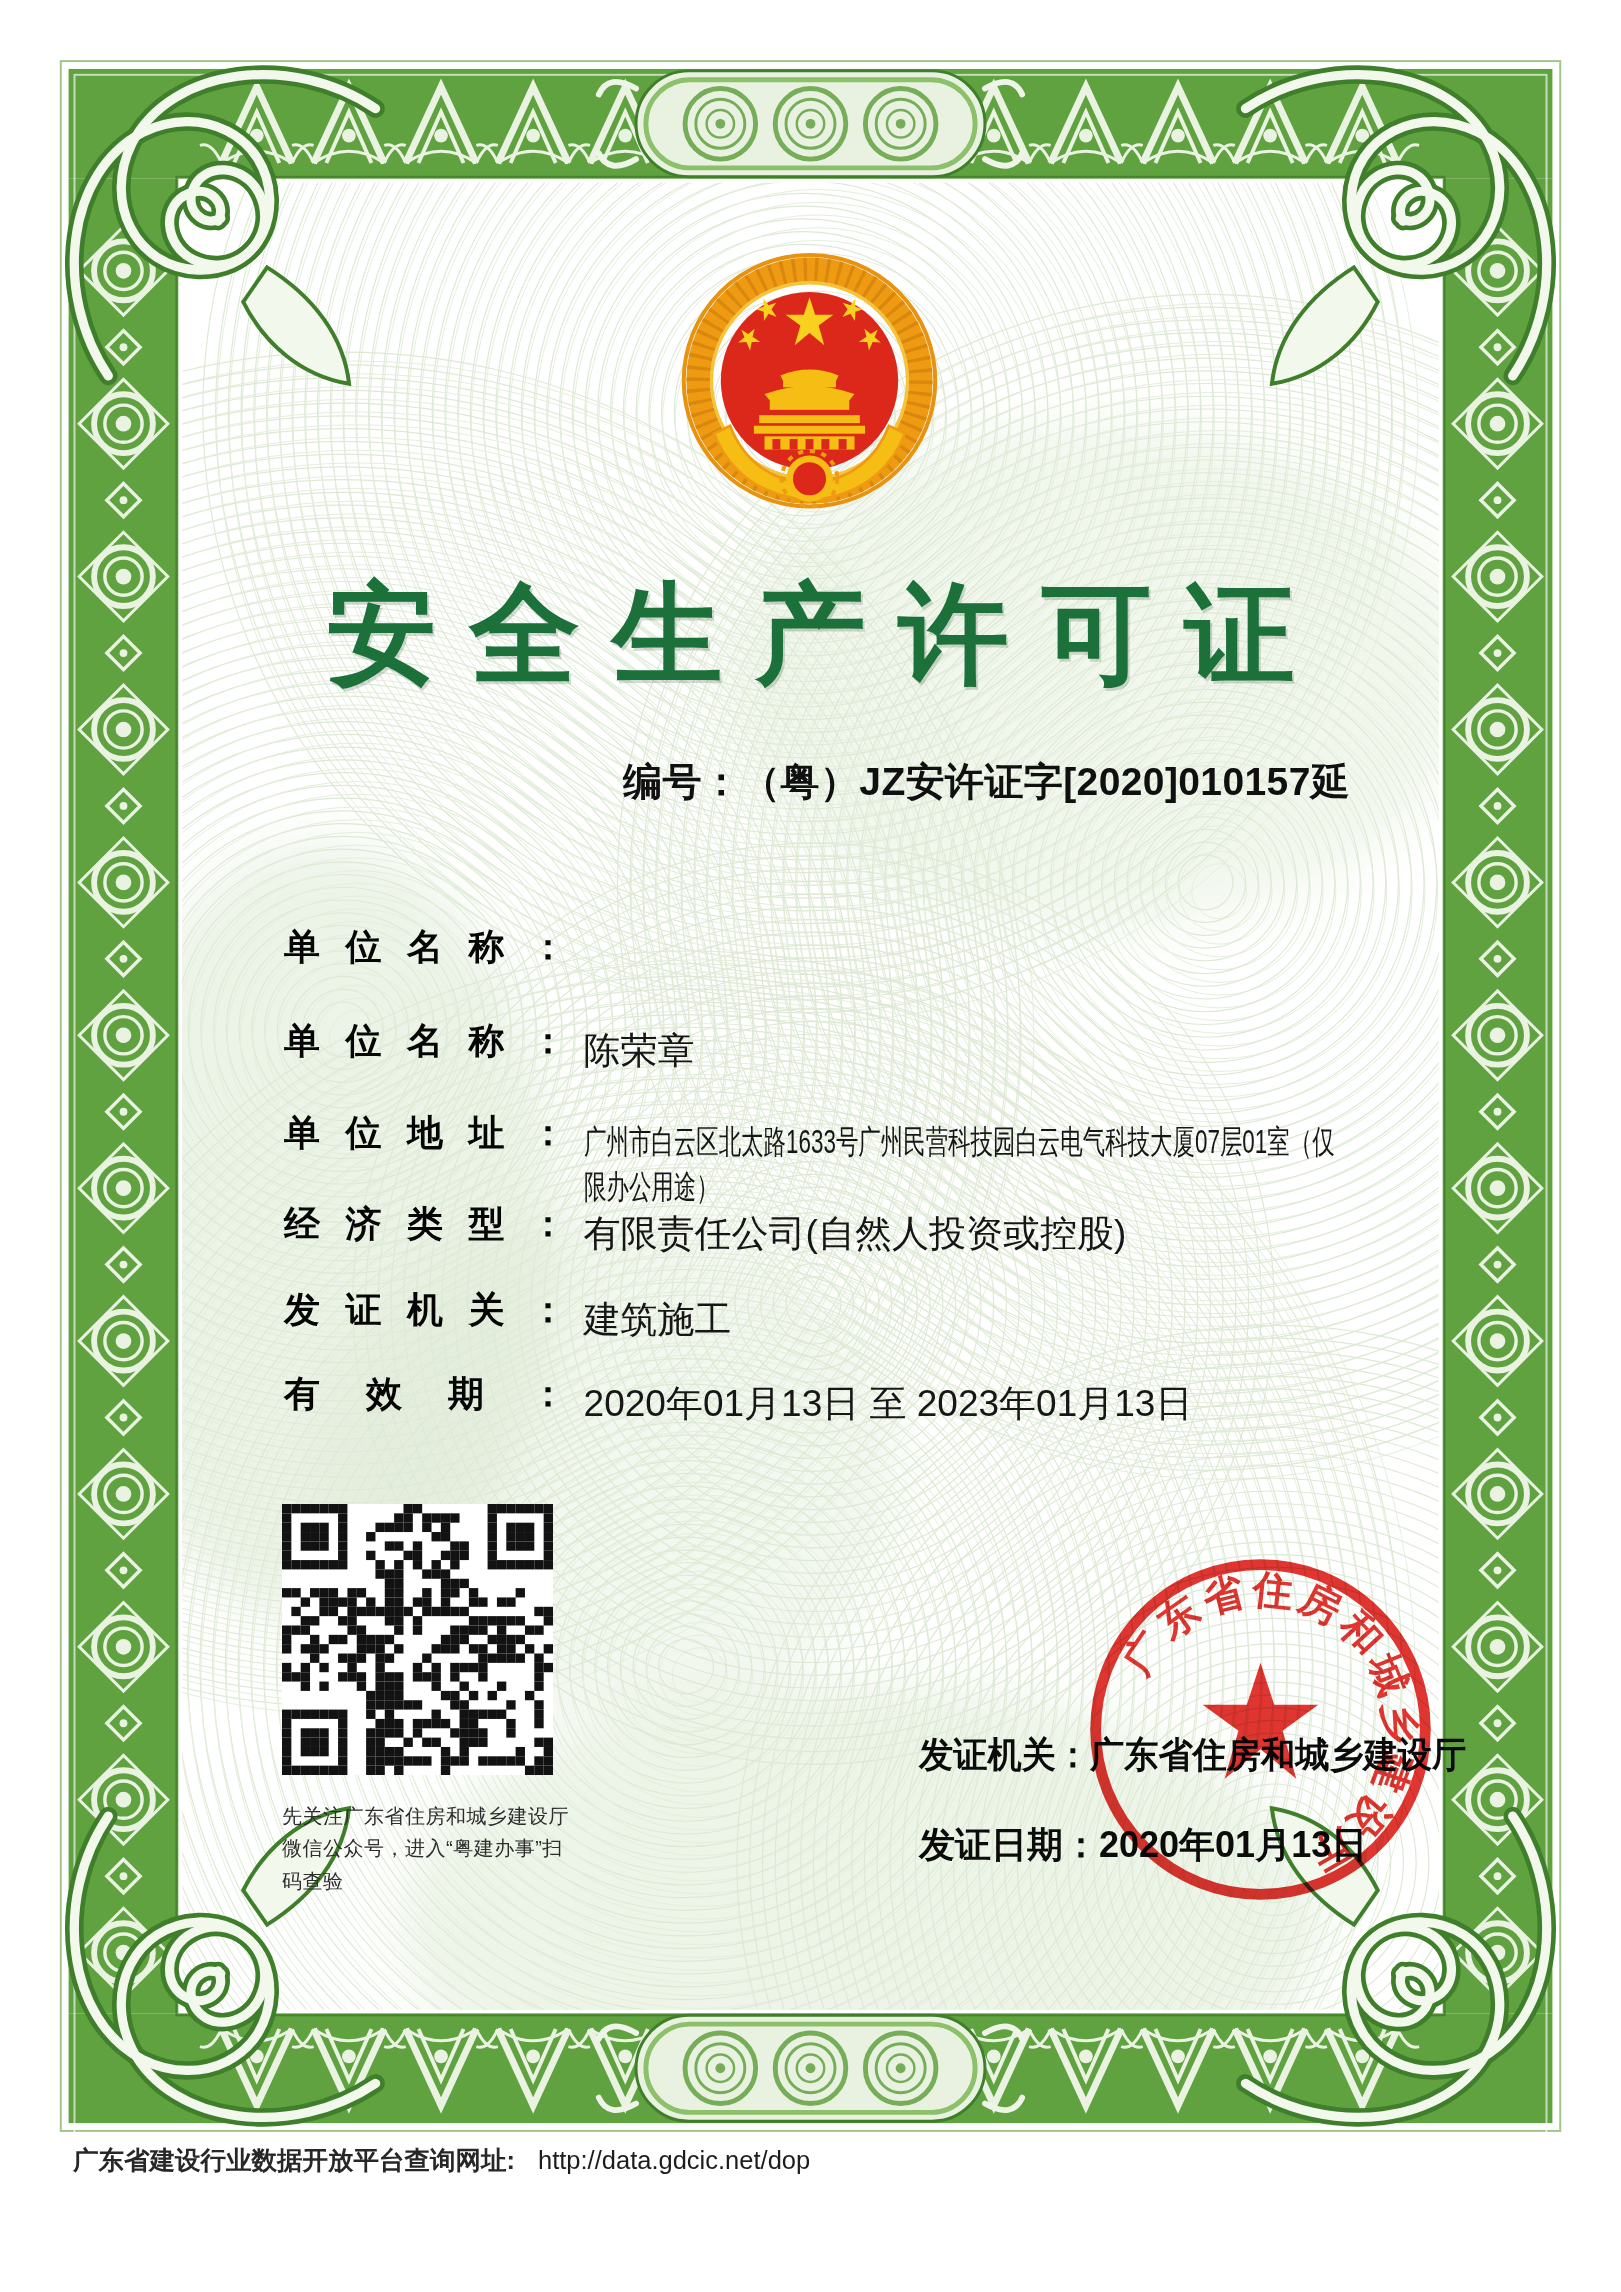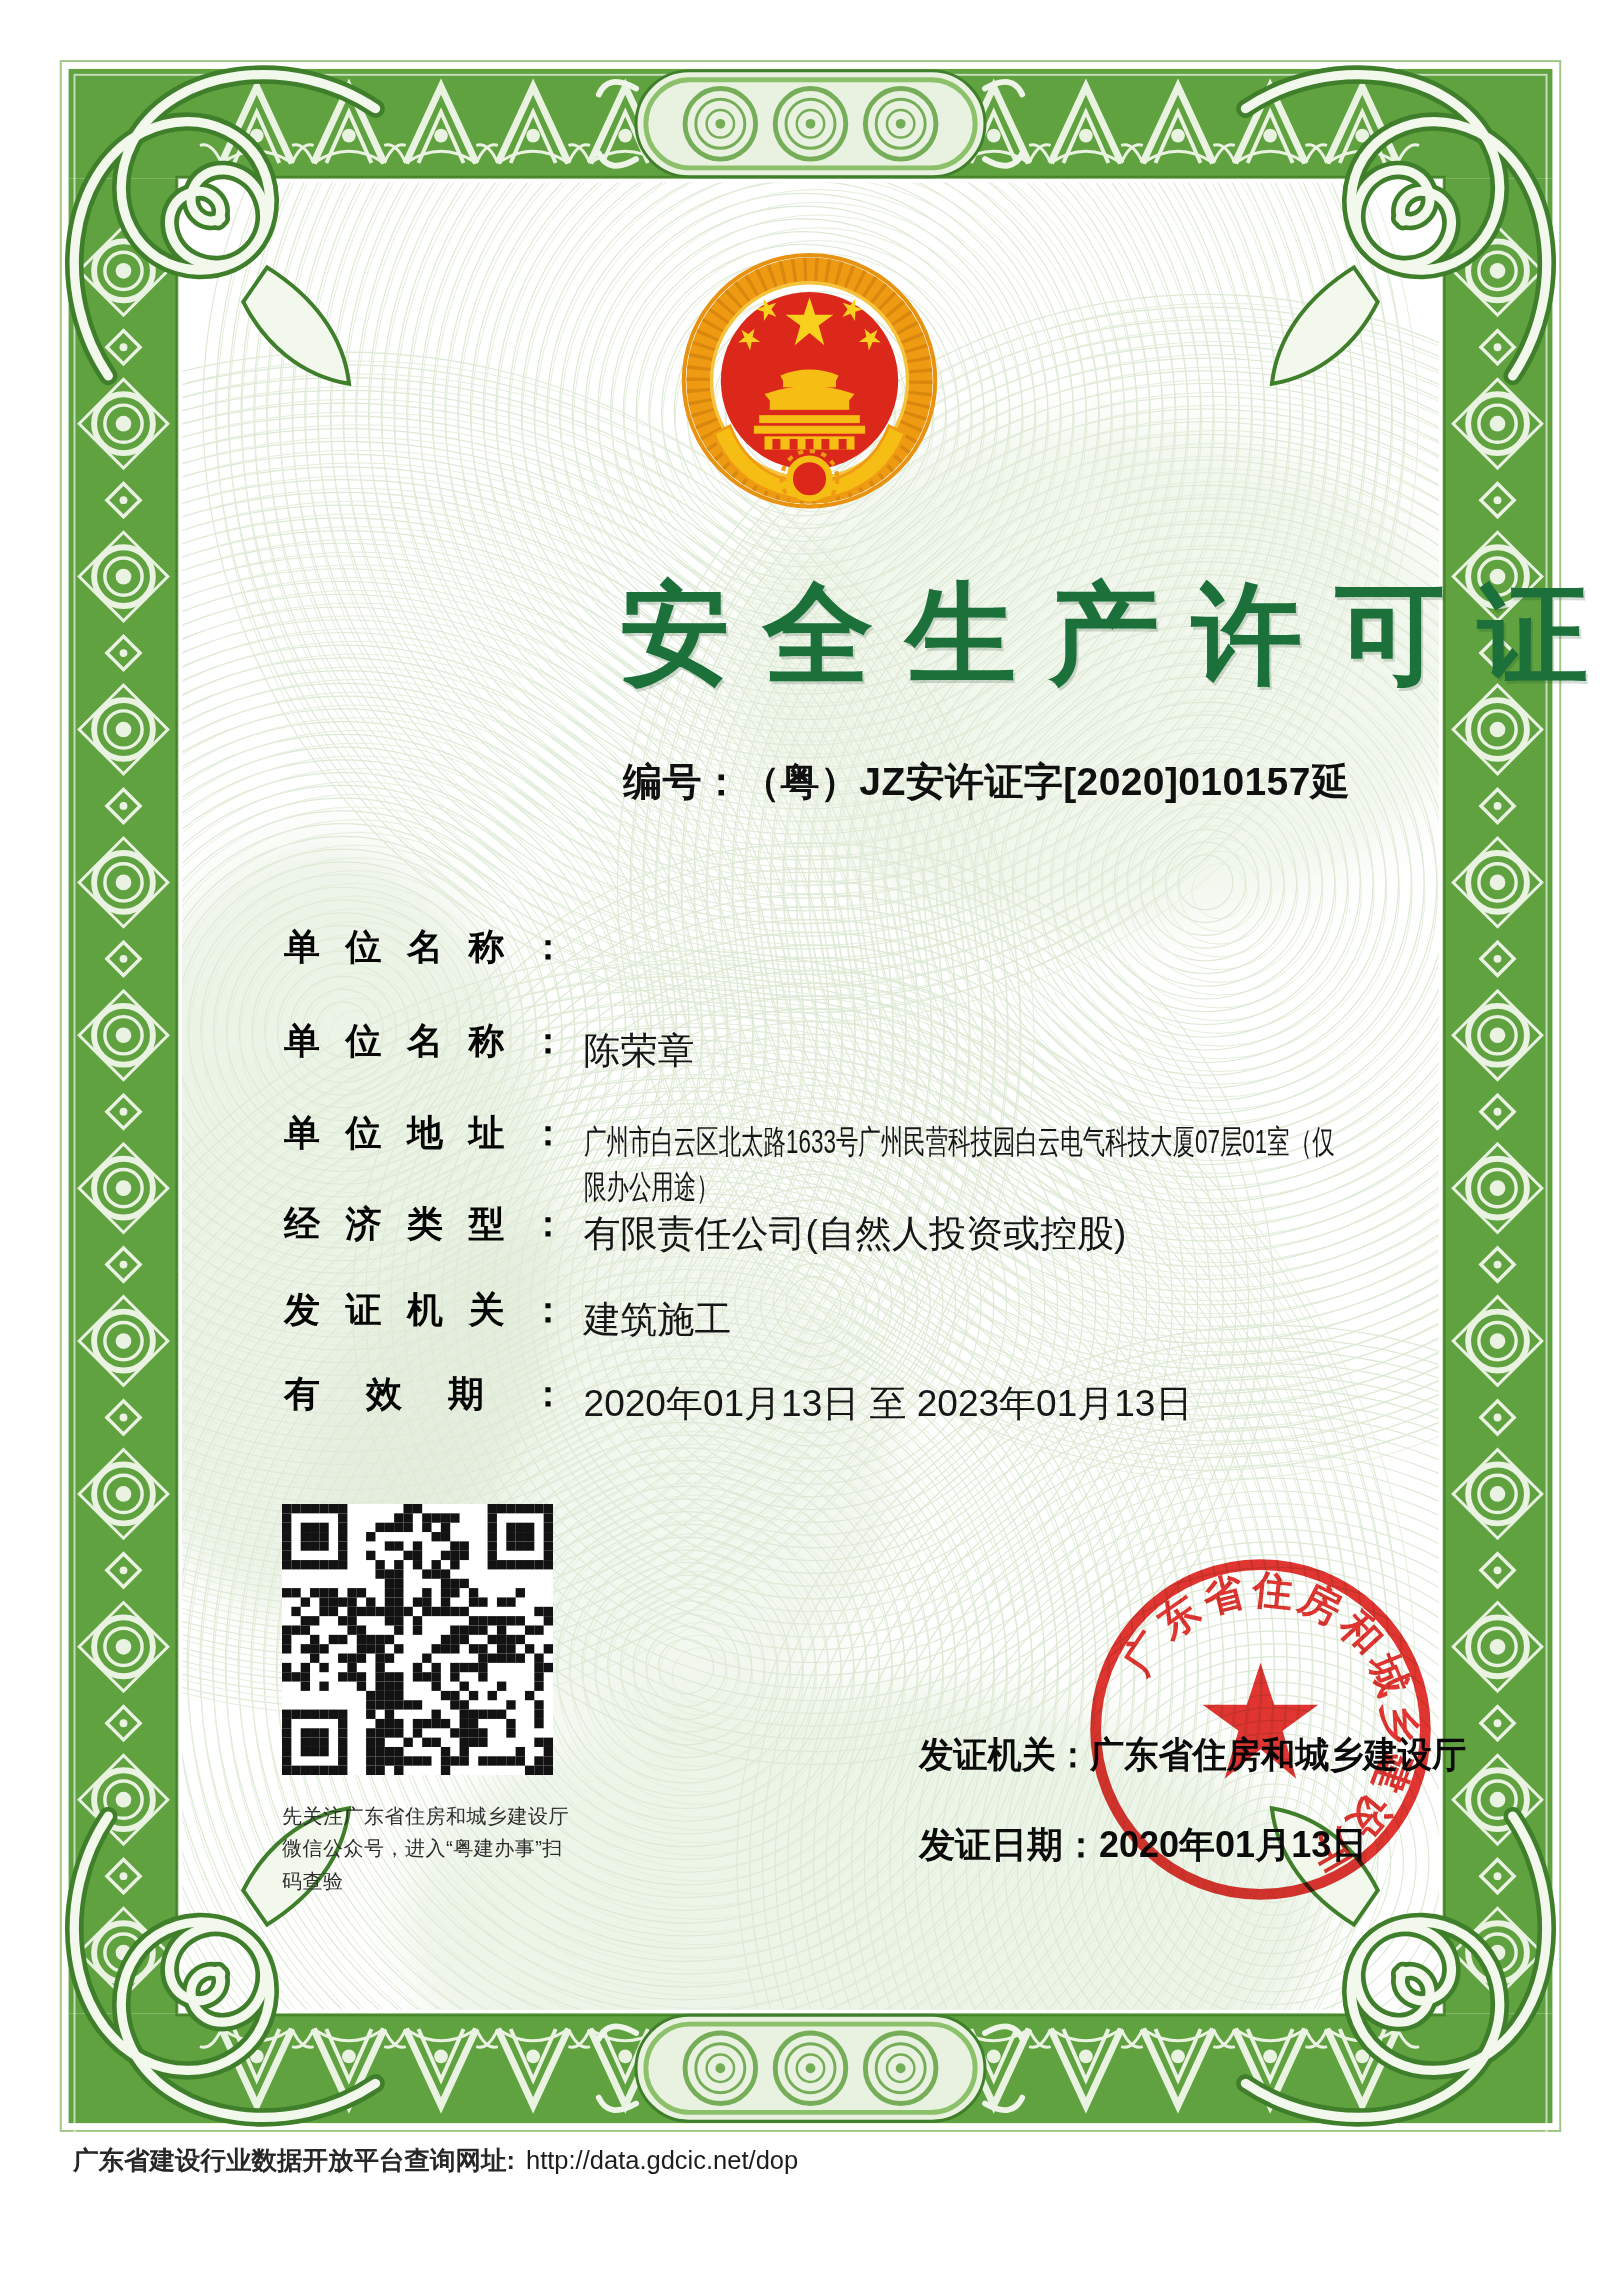--- a/index.html
+++ b/index.html
@@ -6,21 +6,21 @@
   body{
     width:1621px;height:2293px;position:relative;background:#ffffff;
     font-family:"Liberation Sans", sans-serif;overflow:hidden;
     -webkit-font-smoothing:antialiased;
   }
   .abs{position:absolute;}
   #bg-guilloche{left:0;top:0;width:1621px;height:2293px;z-index:0;}
   #frame{left:0;top:0;width:1621px;height:2293px;z-index:1;}
   #emblem{left:676px;top:251px;width:267px;height:278px;z-index:2;}
   .cert-title{
-    left:0;right:0;top:576px;text-align:right;
+    left:0;right:0;top:576px;text-align:center;
     font-size:110px;font-weight:900;color:#1c7039;
     letter-spacing:.30em;text-indent:.30em;line-height:1.05;z-index:2;
     text-shadow:2px 2.9px 0 rgba(20,60,30,.18);
   }
   .number-line{left:617px;top:755px;font-size:39px;font-weight:700;color:#101010;z-index:2;letter-spacing:.01em;margin-left:6px;}
   .frow{position:absolute;left:284px;display:flex;align-items:flex-start;z-index:2;}
   .flabel{
     width:282px;flex:0 0 282px;font-size:36px;font-weight:800;color:#050505;
     text-align:justify;text-align-last:justify;line-height:1.12;
   }
@@ -34,21 +34,21 @@
     left:282px;top:1800px;width:294px;font-size:20px;line-height:1.62;
     color:#2d2d2d;z-index:2;letter-spacing:0.5px;
   }
   .issue-row{position:absolute;font-size:36px;font-weight:700;color:#0b0b0b;z-index:3;white-space:nowrap;}
   #issue-authority{left:919px;top:1731px;transform:scaleX(.95);transform-origin:0 0;}
   #issue-date{left:919px;top:1821px;}
   #seal{left:1078px;top:1547px;width:365px;height:365px;z-index:6;mix-blend-mode:multiply;opacity:.92;}
   .seal-text{font-size:41px;font-weight:700;letter-spacing:5px;fill:#de231d;}
   .footer-line{left:73px;top:2143px;font-size:25.5px;color:#272727;z-index:2;white-space:nowrap;}
   .footer-label{font-weight:700;}
-  .footer-url{font-weight:400;margin-left:11px;color:#1d1d1d;}
+  .footer-url{font-weight:400;margin-left:23px;color:#1d1d1d;}
 </style>
 </head>
 <body>
 
 <svg width="0" height="0" style="position:absolute" aria-hidden="true">
   <defs>
     <polygon id="st" points="0,-10 2.25,-3.09 9.51,-3.09 3.63,1.18 5.88,9.05 0,4.2 -5.88,9.05 -3.63,1.18 -9.51,-3.09 -2.25,-3.09"></polygon>
   </defs>
 </svg>
 

